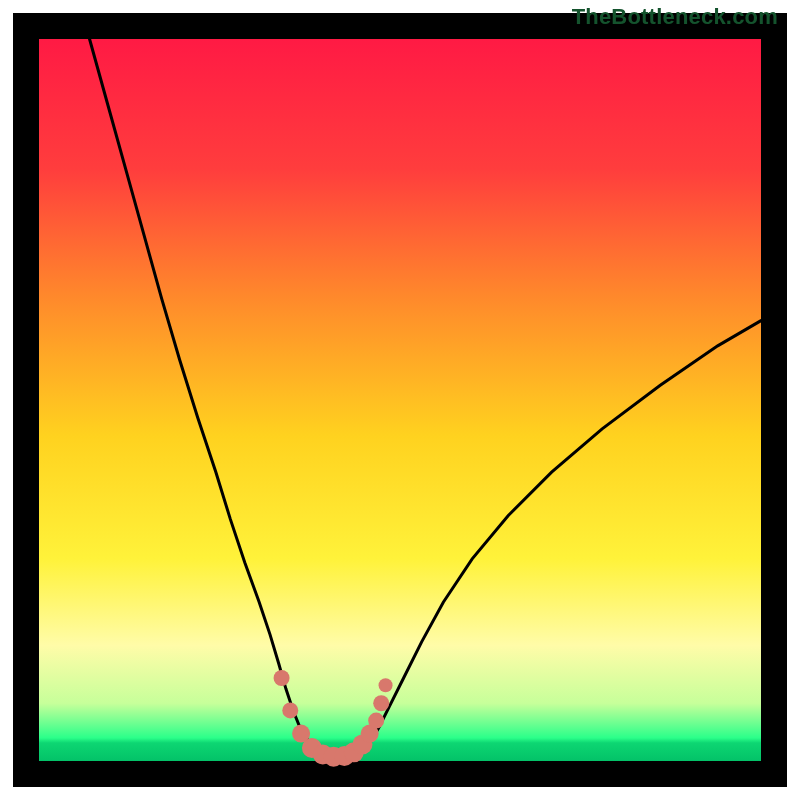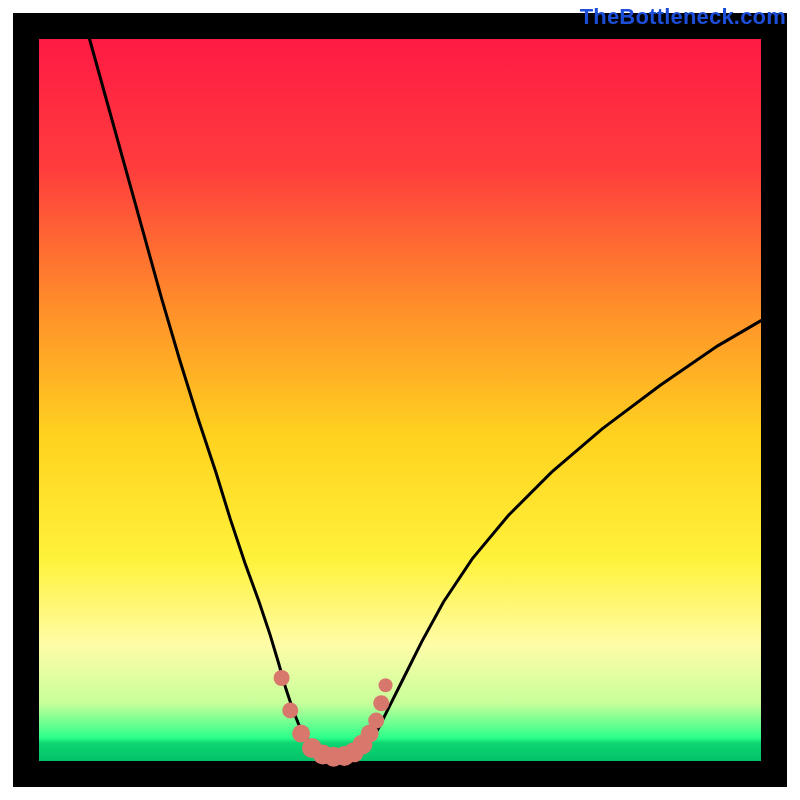--- a/index.html
+++ b/index.html
@@ -10,22 +10,22 @@
   }
   .stage {
     position: relative;
     width: 800px;
     height: 800px;
     overflow: hidden;
   }
   .watermark {
     position: absolute;
     top: 4px;
-    right: 14px;
-    color: #1d4ed8;
+    right: 22px;
+    color: #14532d;
     font-size: 22px;
     font-weight: 600;
     letter-spacing: 0.2px;
     z-index: 10;
   }
   svg { display: block; }
 </style>
 </head>
 <body>
 

